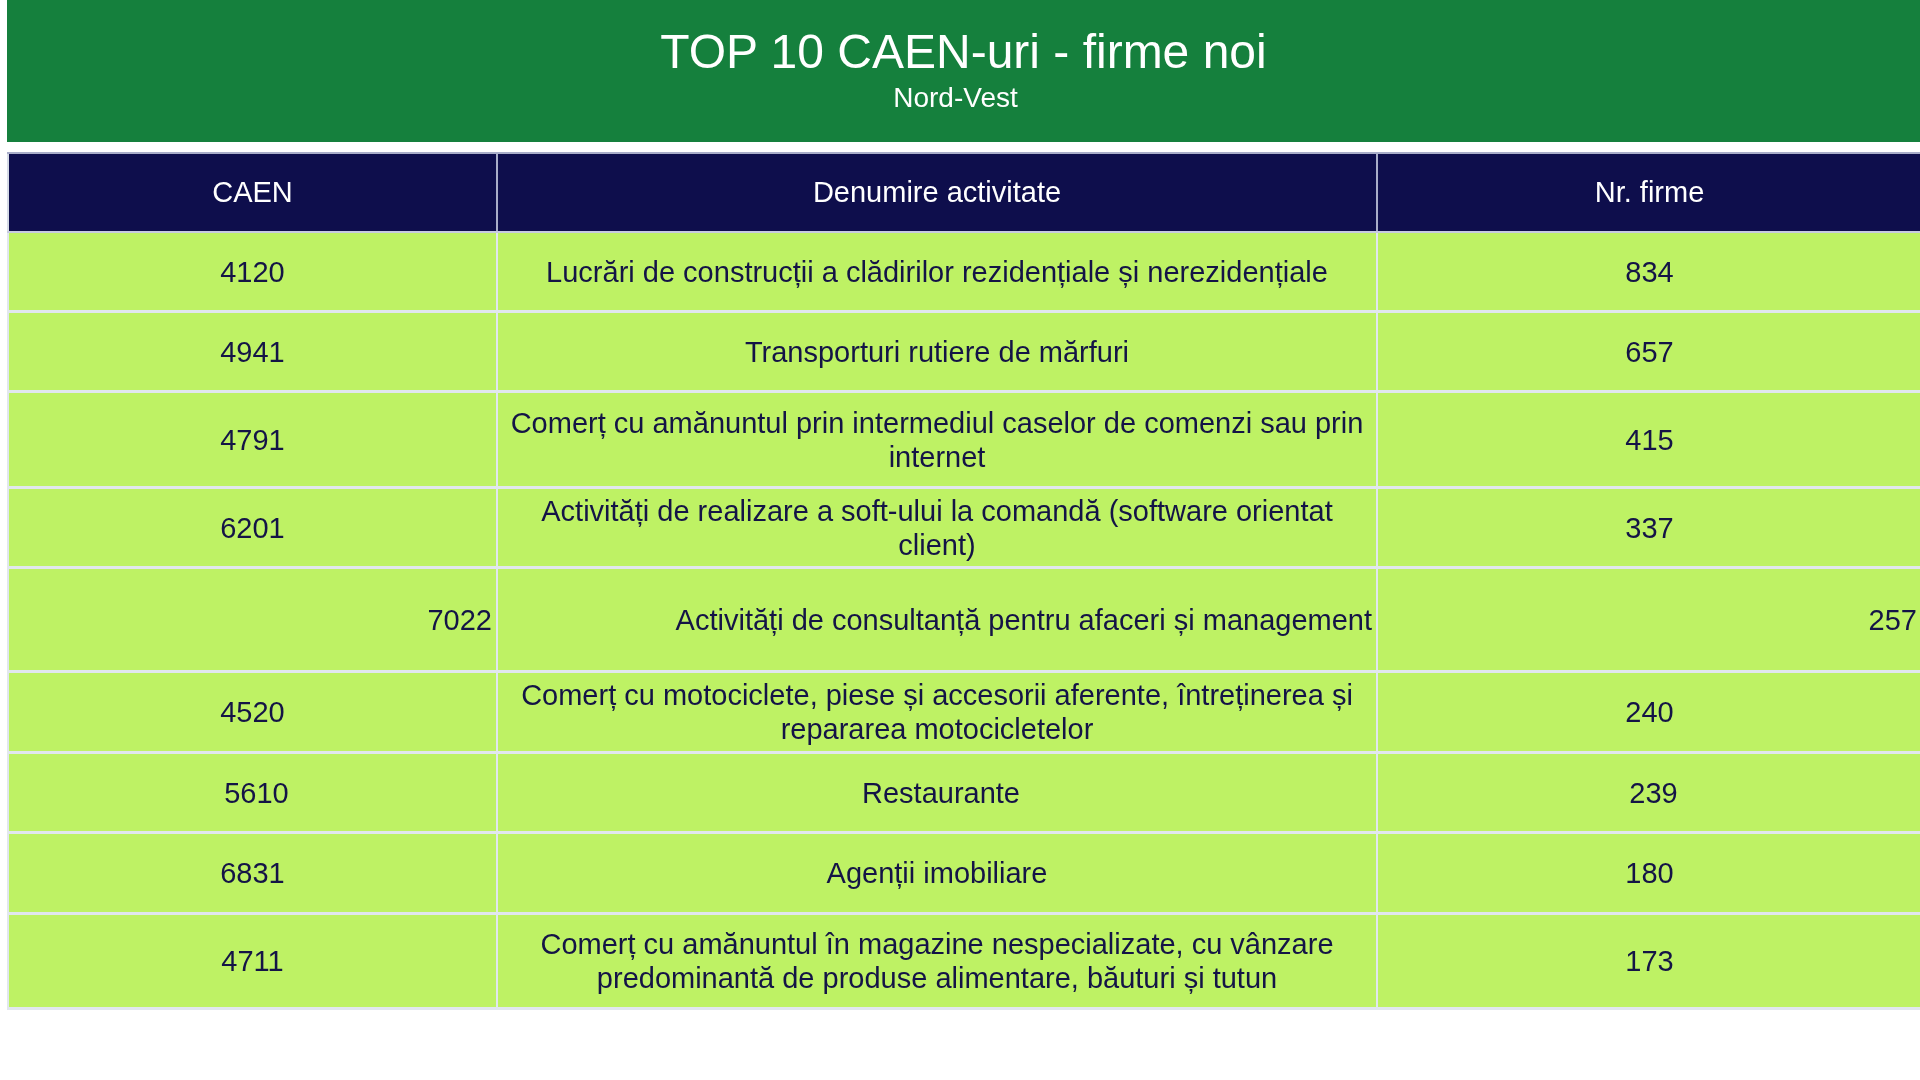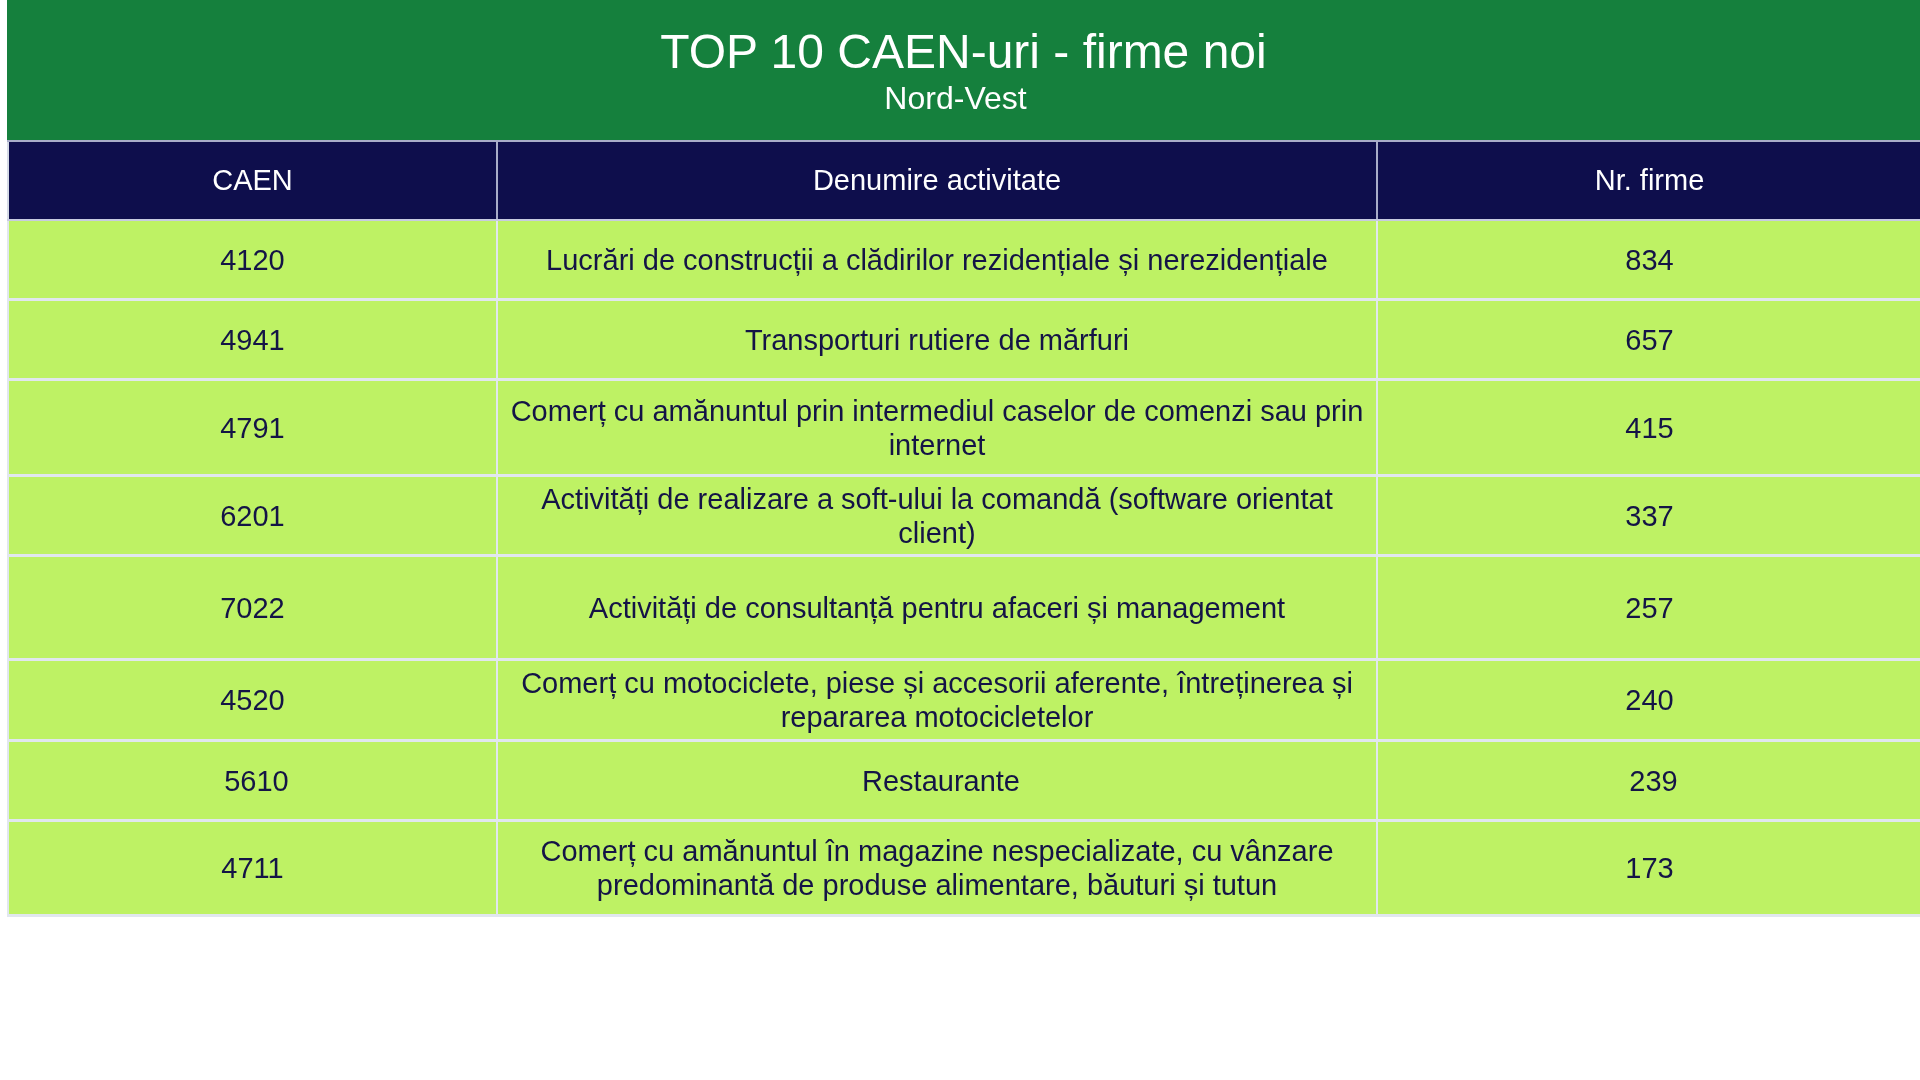--- a/index.html
+++ b/index.html
@@ -33,28 +33,28 @@
       left: 0; right: 0;
       top: 24px;
       font-size: 48px;
       line-height: 56px;
       color: #ffffff;
     }
     .subtitle {
       position: absolute;
       left: 0; right: 16px;
       top: 82px;
-      font-size: 32px;
+      font-size: 28px;
       line-height: 32px;
       color: #ffffff;
     }
     table.caen-table {
       position: absolute;
       left: 0;
-      top: 140px;
+      top: 152px;
       width: 1913px;
       border-collapse: collapse;
       table-layout: fixed;
     }
     table.caen-table col.c1 { width: 489px; }
     table.caen-table col.c2 { width: 880px; }
     table.caen-table col.c3 { width: 544px; }
     thead th {
       background: #0e0e4c;
       color: #ffffff;
@@ -78,21 +78,21 @@
       padding: 0 4px;
       border-left: 2px solid #e1e7ee;
       border-bottom: 3px solid #e1e7ee;
       background: #bef264;
     }
     tbody td:first-child { border-left: 2px solid #e1e7ee; }
     tr.r0 td { height: 77px; }
     tr.r1 td { height: 77px; margin-left: 14px; }
     tr.r2 td { height: 93px; }
     tr.r3 td { height: 77px; }
-    tr.r4 td { height: 101px; }
+    tr.r4 td { height: 101px; text-align: right; }
     tr.r5 td { height: 78px; }
     tr.r6 td { height: 77px; padding-left: 12px; }
     tr.r7 td { height: 78px; }
     tr.r8 td { height: 92px; }
     tr.r9 td { height: 76px; }
   </style>
 </head>
 <body>
 
 <div class="page">
@@ -143,20 +143,25 @@
       <tr class="r5">
         <td>4520</td>
         <td>Comerț cu motociclete, piese și accesorii aferente, întreținerea și repararea motocicletelor</td>
         <td>240</td>
       </tr>
       <tr class="r6">
         <td>5610</td>
         <td>Restaurante</td>
         <td>239</td>
       </tr>
+      <tr class="r7">
+        <td>6831</td>
+        <td>Agenții imobiliare</td>
+        <td>180</td>
+      </tr>
       <tr class="r8">
         <td>4711</td>
         <td>Comerț cu amănuntul în magazine nespecializate, cu vânzare predominantă de produse alimentare, băuturi și tutun</td>
         <td>173</td>
       </tr>
     </tbody>
   </table>
 </div>
 
 </body></html>

